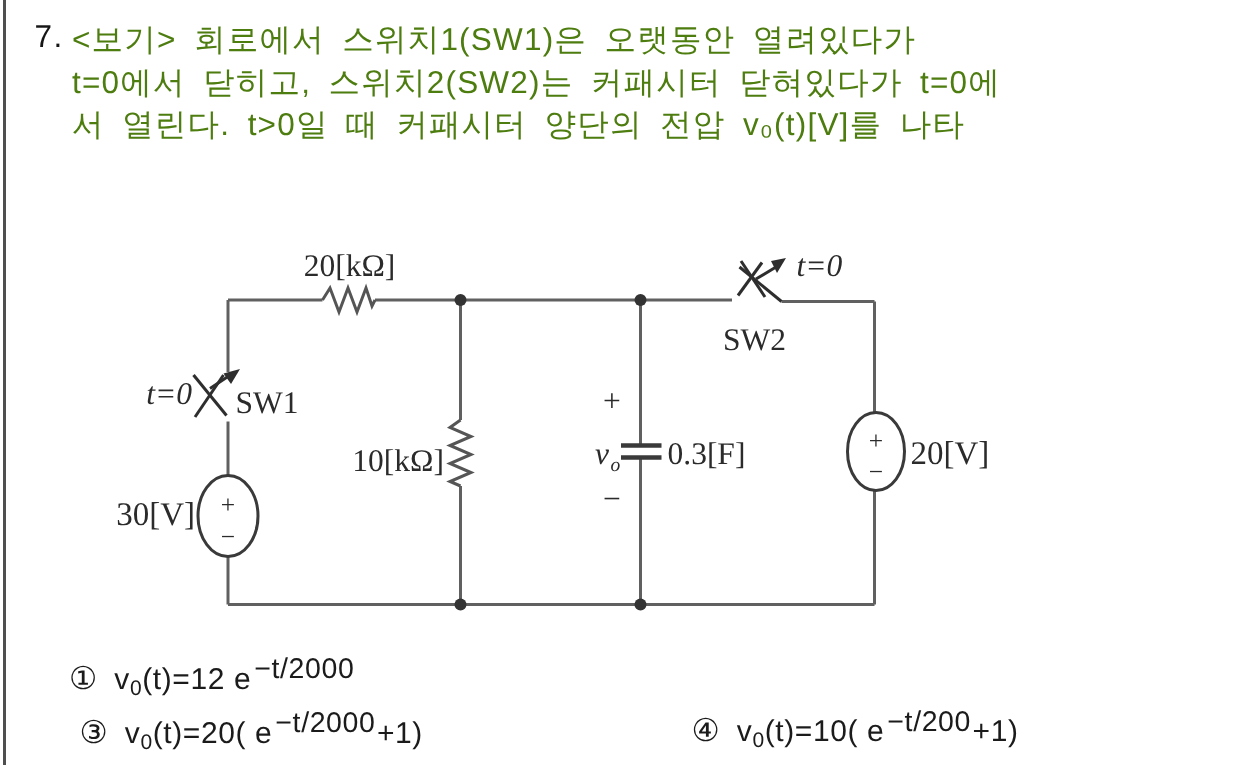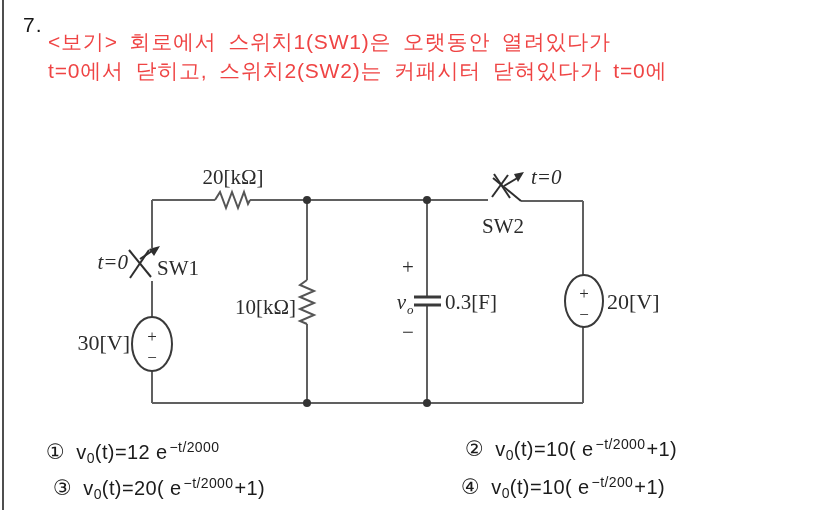--- a/index.html
+++ b/index.html
@@ -9,56 +9,57 @@
   }
   #left-rule {
     position:absolute; left:2px; top:0; width:2px; height:510px; background:#4f4f4f;
   }
   
   #q-number {
     position:absolute; left:23px; top:13px; font-size:21px; color:#161616;
     letter-spacing:1px;
   }
   #q-lines {
-    position:absolute; left:48px; top:28px; width:700px; font-size:21px;
-    color:#ef4444; letter-spacing:0.8px; word-spacing:5px; line-height:28.6px;
+    position:absolute; left:48px; top:13px; width:700px; font-size:21px;
+    color:#4d7c0f; letter-spacing:0.8px; word-spacing:5px; line-height:28.6px;
     white-space:nowrap;
   }
   
   #circuit { position:absolute; left:0; top:0; width:826px; height:510px; }
   #circuit text {
     font-family:"Liberation Serif","DejaVu Serif",serif; fill:#2b2b2b;
   }
   .cl  { font-size:21px; }
   .cl2 { font-size:22px; }
   .it  { font-style:italic; }
   .pm  { font-size:17px; }
   
   .choice {
     position:absolute; font-size:20px; color:#1b1b1b; white-space:nowrap;
     letter-spacing:0.4px;
   }
   .cnum { font-size:21px; margin-right:11px; }
   .choice sub { font-size:14px; vertical-align:-4px; line-height:0; }
-  .choice sup { font-size:14px; vertical-align:7px; line-height:0; margin-left:2px; margin-right:1px; }
+  .choice sup { font-size:19px; vertical-align:7px; line-height:0; margin-left:2px; margin-right:1px; }
   #choice-1 { left:46px;  top:440px; }
   #choice-2 { left:465px; top:437px; }
   #choice-3 { left:53px;  top:476px; }
   #choice-4 { left:461px; top:475px; }
 </style>
 </head>
 <body>
 
 <div id="page">
   <div id="left-rule"></div>
 
   <div id="q-number">7.</div>
   <div id="q-lines">
     <div>&lt;보기&gt; 회로에서 스위치1(SW1)은 오랫동안 열려있다가</div>
     <div>t=0에서 닫히고, 스위치2(SW2)는 커패시터 닫혀있다가 t=0에</div>
+    <div>서 열린다. t&gt;0일 때 커패시터 양단의 전압 v₀(t)[V]를 나타</div>
   </div>
 
   <svg id="circuit" viewBox="0 0 826 510">
 
     <g stroke="#606060" stroke-width="2" fill="none">
       <path d="M152,200 H215"></path>
       <path d="M250,200 H488"></path>
       <path d="M521,201 H583"></path>
       <path d="M583,201 V276"></path>
       <path d="M583,327 V403"></path>
@@ -122,22 +123,19 @@
     <text class="cl" x="408" y="274" text-anchor="middle">+</text>
     <text class="cl it" x="406" y="309" text-anchor="end">v</text>
     <text class="it" x="407" y="314" font-size="13" text-anchor="start">o</text>
     <text class="cl" x="445" y="309" text-anchor="start">0.3[F]</text>
     <text class="cl" x="408" y="339" text-anchor="middle">−</text>
   </svg>
 
   <div id="choice-1" class="choice">
     <span class="cnum">①</span><span><span>v</span><sub>0</sub><span>(t)=12 e</span><sup>−t/2000</sup><span></span></span>
   </div>
-  <div id="choice-2" class="choice">
-    <span class="cnum">②</span><span><span>v</span><sub>0</sub><span>(t)=10( e</span><sup>−t/2000</sup><span>+1)</span></span>
-  </div>
   <div id="choice-3" class="choice">
     <span class="cnum">③</span><span><span>v</span><sub>0</sub><span>(t)=20( e</span><sup>−t/2000</sup><span>+1)</span></span>
   </div>
   <div id="choice-4" class="choice">
     <span class="cnum">④</span><span><span>v</span><sub>0</sub><span>(t)=10( e</span><sup>−t/200</sup><span>+1)</span></span>
   </div>
 </div>
 
 </body></html>

